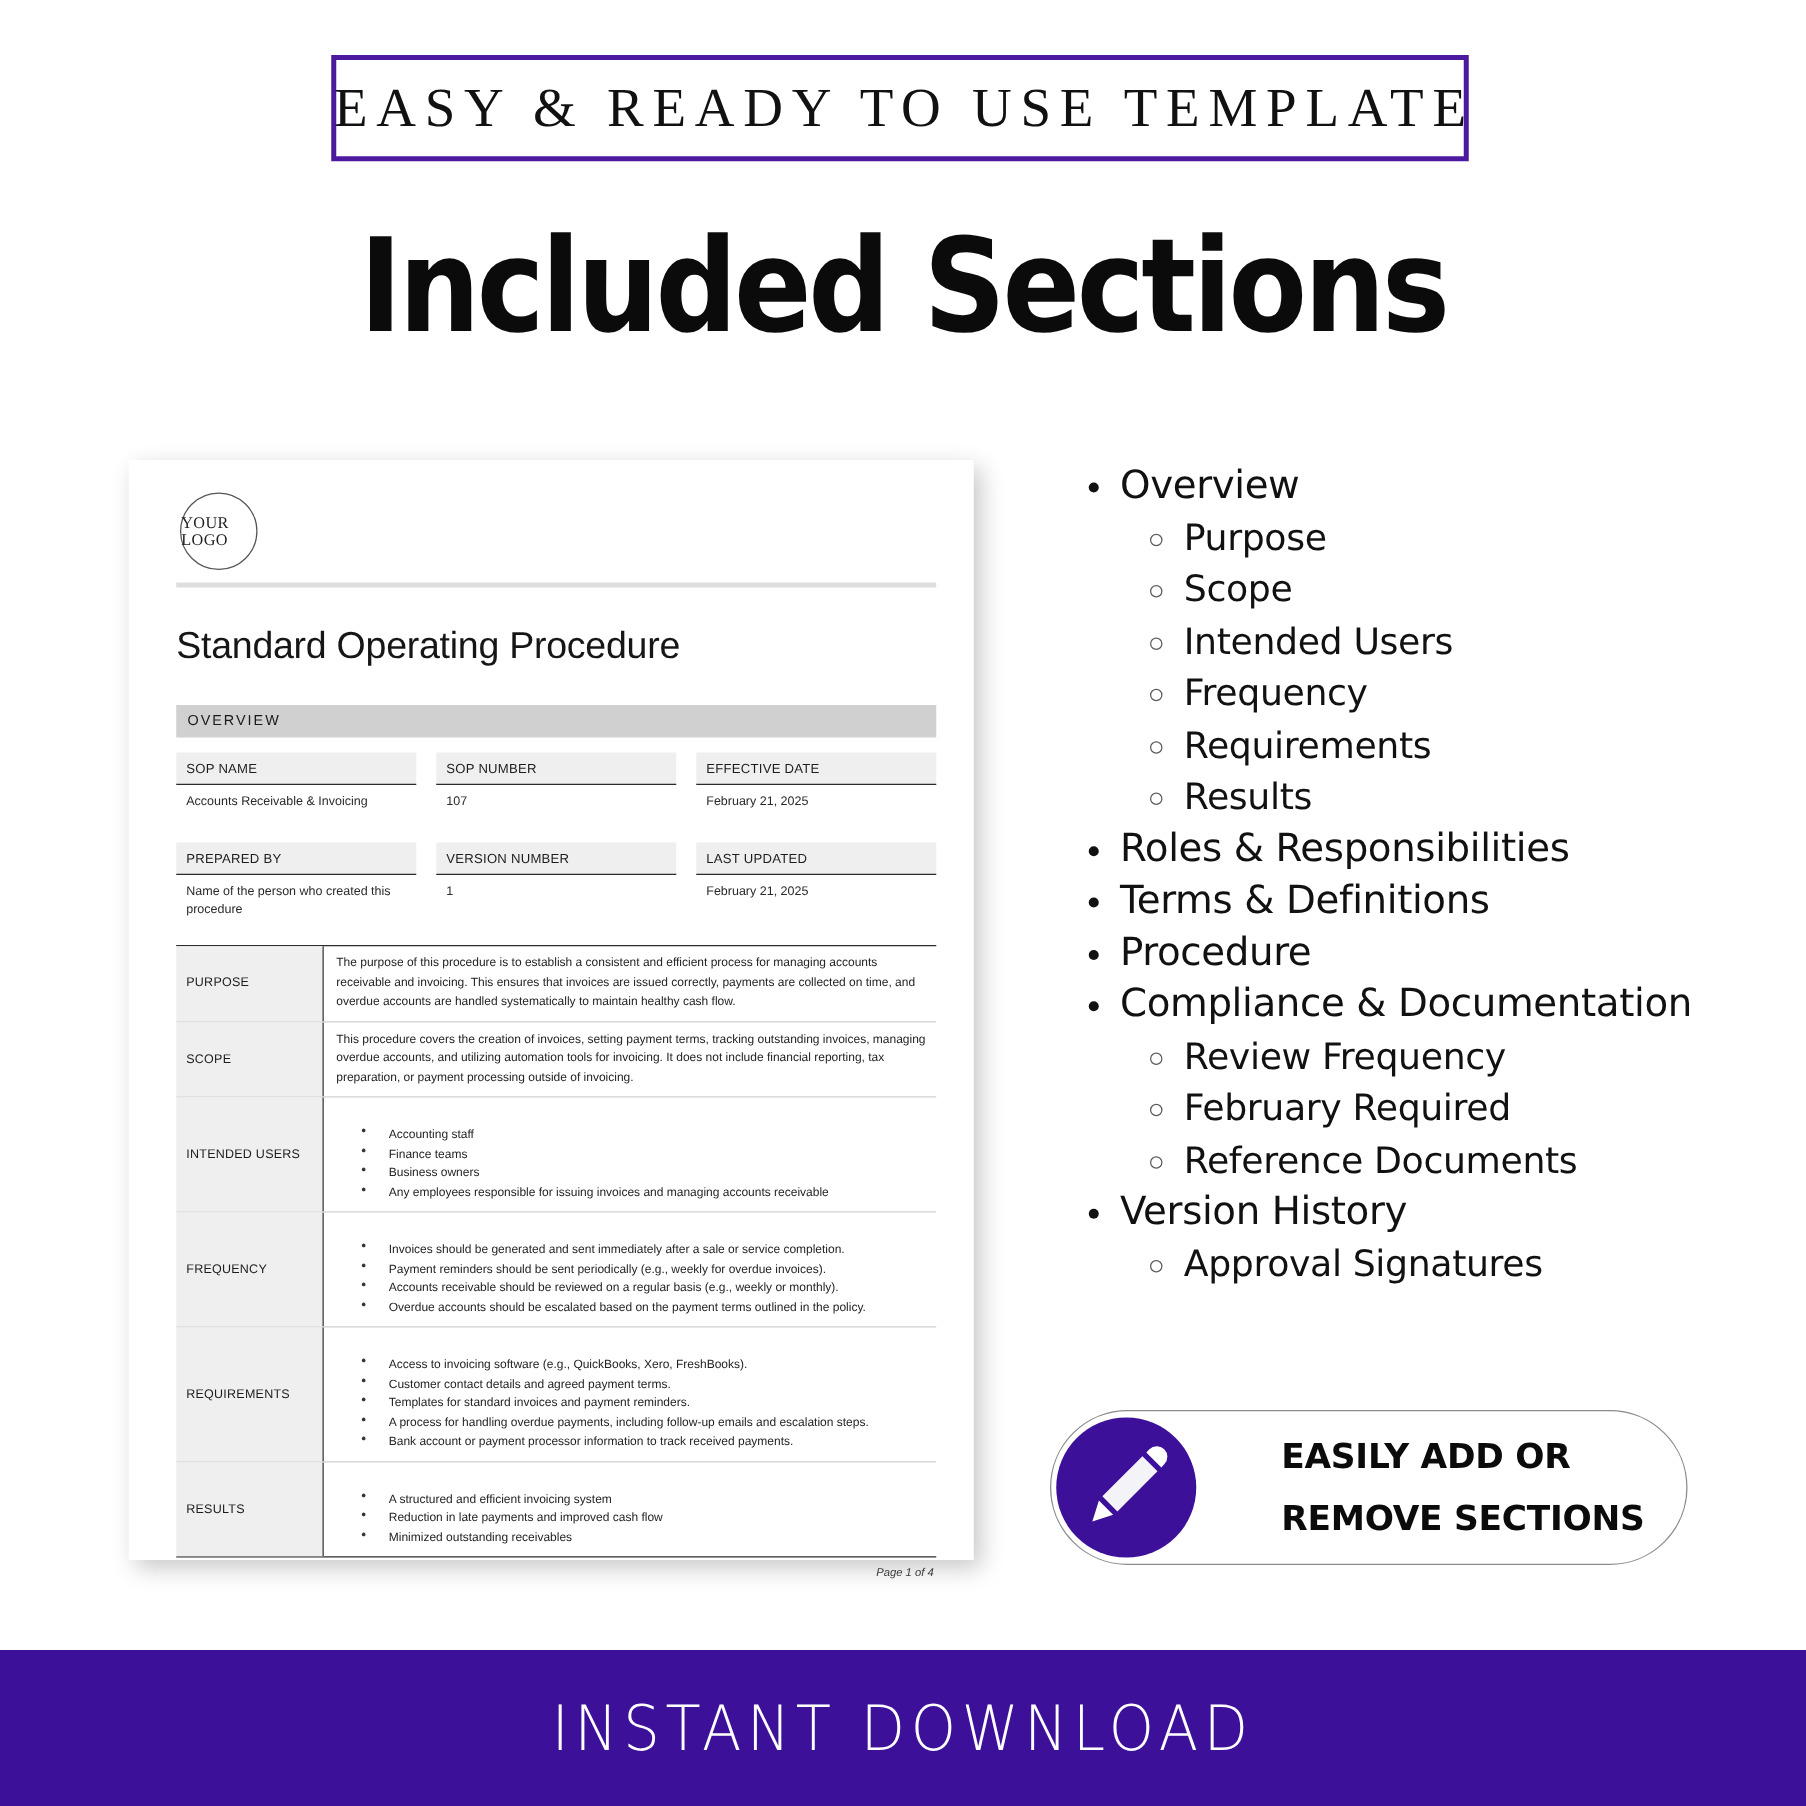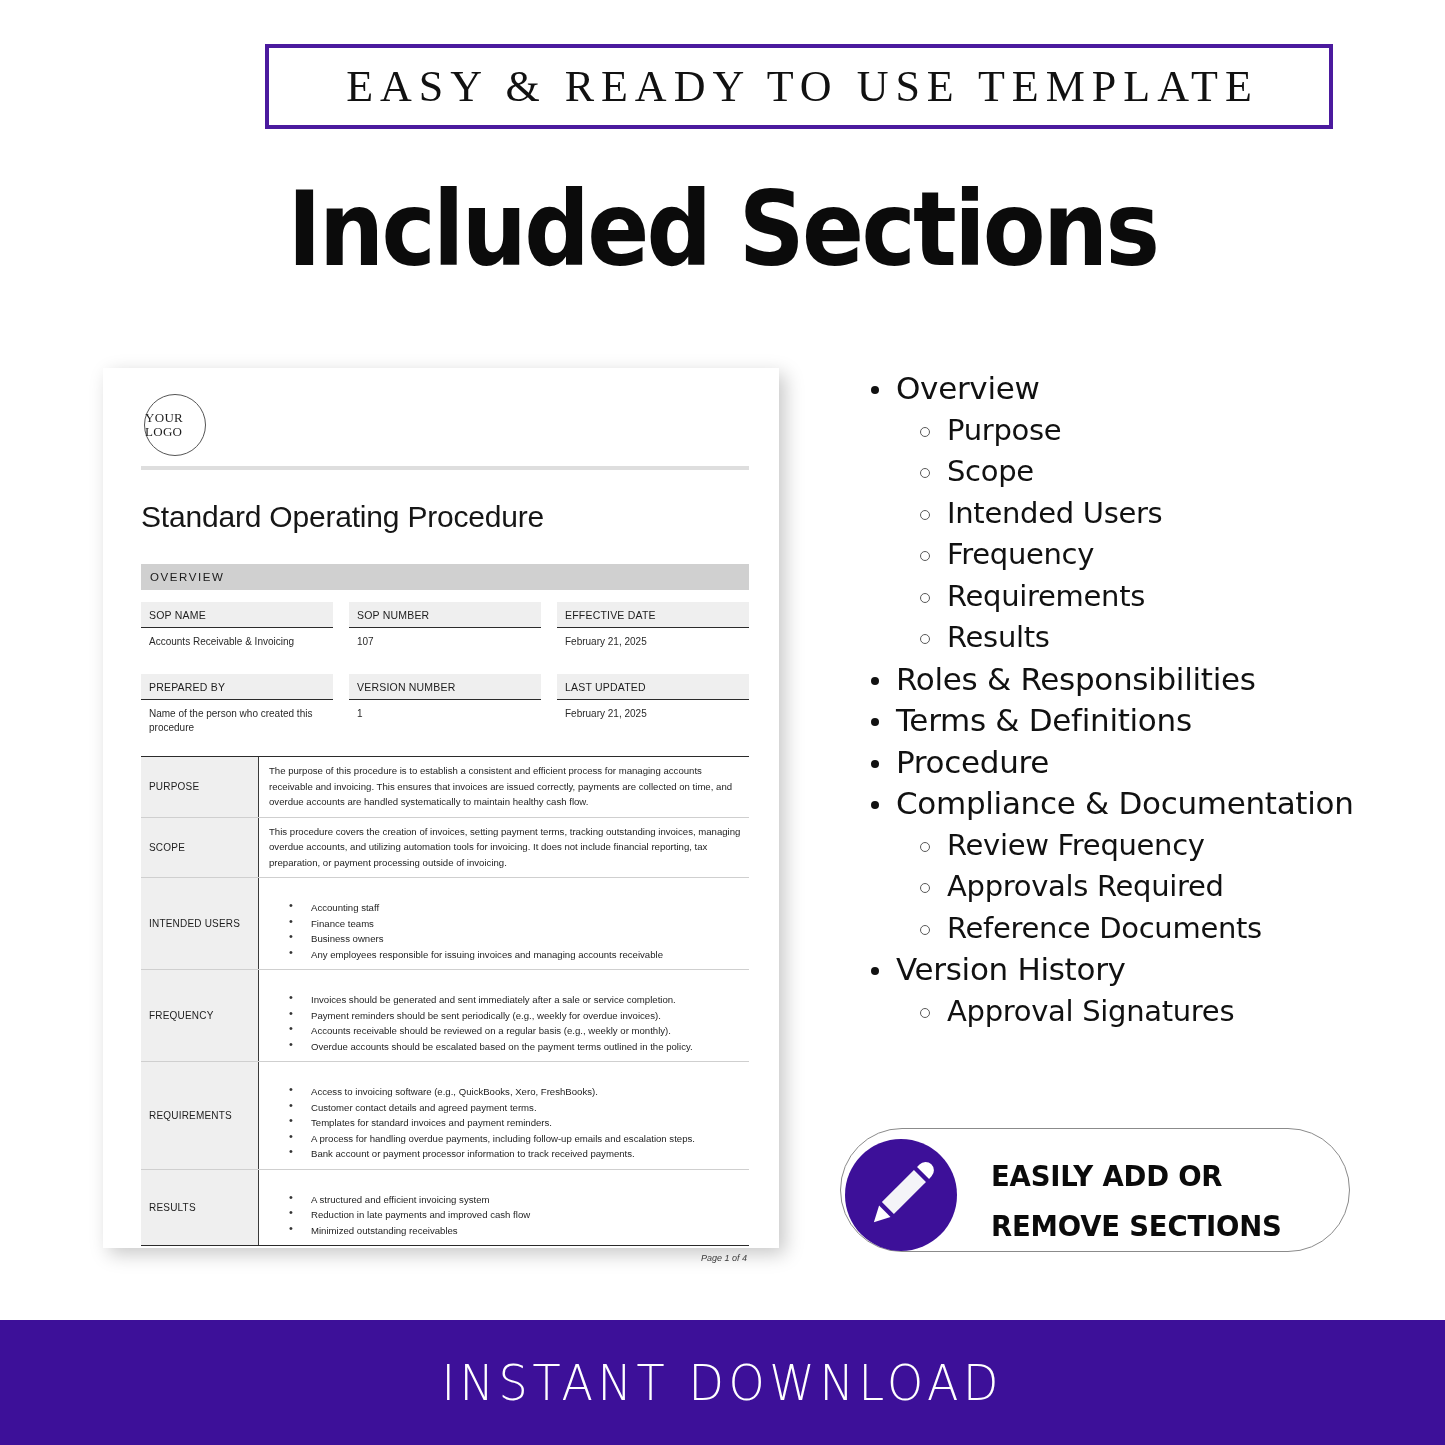--- a/index.html
+++ b/index.html
@@ -11,21 +11,21 @@
     font-family: "Liberation Sans", sans-serif;
     position: relative;
     overflow: hidden;
   }
 
   
   .top-banner {
     position: absolute;
     left: 265px;
     top: 44px;
-    width: 1068px;
+    width: 910px;
     height: 85px;
     border: 4px solid #4B1A9E;
     background: #ffffff;
     display: flex;
     align-items: center;
     justify-content: center;
   }
   .top-banner-text {
     font-family: "Liberation Serif", serif;
     font-size: 44px;
@@ -241,21 +241,22 @@
   .pill {
     position: absolute;
     left: 840px;
     top: 1128px;
     width: 510px;
     height: 124px;
     border: 1.5px solid #8b8b8b;
     border-radius: 62px;
     background: #ffffff;
     display: flex;
-    align-items: flex-end;
+    align-items: center;
+    gap: 34px;
   }
   .pill-icon {
     width: 112px;
     height: 112px;
     flex: 0 0 112px;
     border-radius: 50%;
     background: #3D1099;
     margin-left: 4px;
     position: relative;
     display: flex;
@@ -421,21 +422,21 @@
   <div class="lvl2">Scope</div>
   <div class="lvl2">Intended Users</div>
   <div class="lvl2">Frequency</div>
   <div class="lvl2">Requirements</div>
   <div class="lvl2">Results</div>
   <div class="lvl1">Roles &amp; Responsibilities</div>
   <div class="lvl1">Terms &amp; Definitions</div>
   <div class="lvl1">Procedure</div>
   <div class="lvl1">Compliance &amp; Documentation</div>
   <div class="lvl2">Review Frequency</div>
-  <div class="lvl2">Approvals Required</div>
+  <div class="lvl2">February Required</div>
   <div class="lvl2">Reference Documents</div>
   <div class="lvl1">Version History</div>
   <div class="lvl2">Approval Signatures</div>
 </div>
 
 <div class="pill">
   <div class="pill-icon">
     <svg width="74" height="74" viewBox="0 0 24 24" aria-hidden="true">
       <path d="M3.2 20.8 L4.9 15.4 L8.6 19.1 Z" fill="#ffffff"></path>
       <path d="M5.8 14.3 L16.2 3.9 L20.1 7.8 L9.7 18.2 Z" fill="#f4f4f8"></path>

